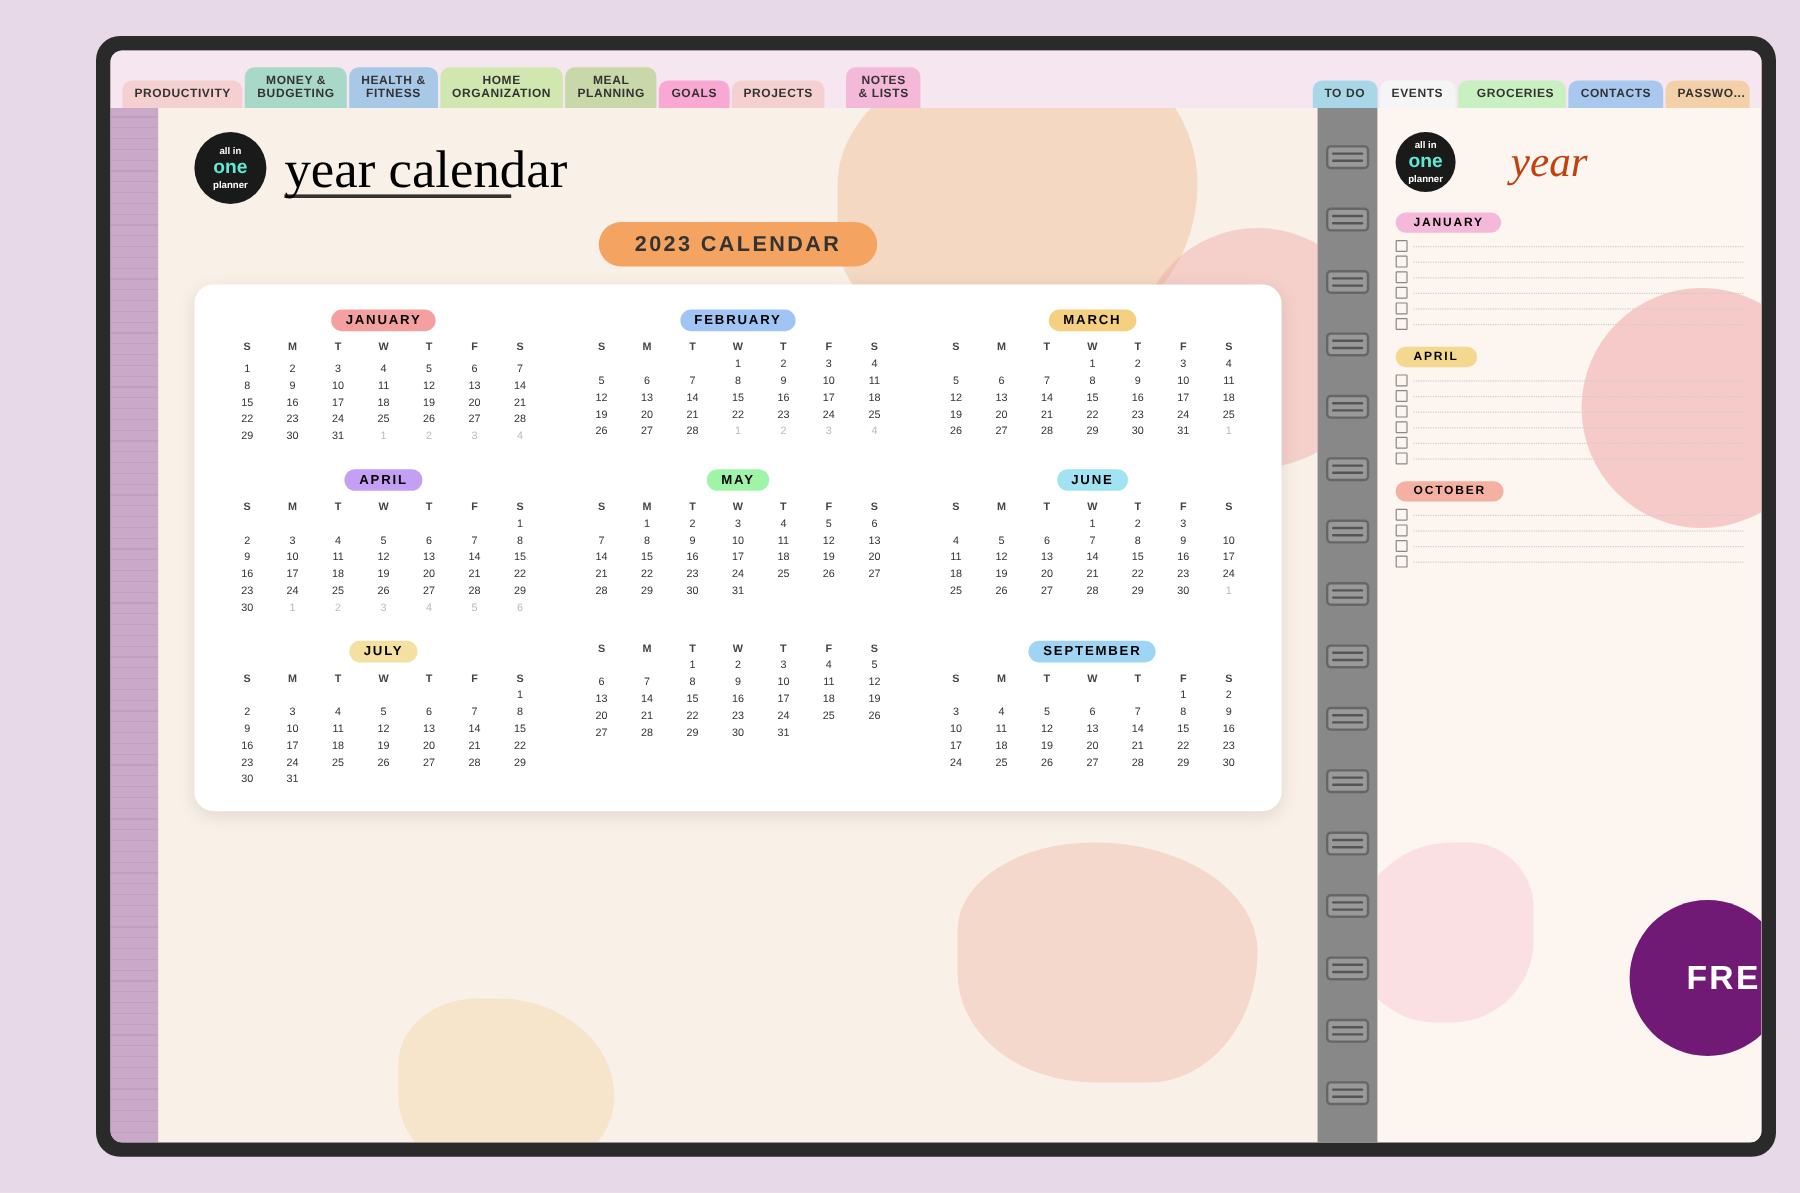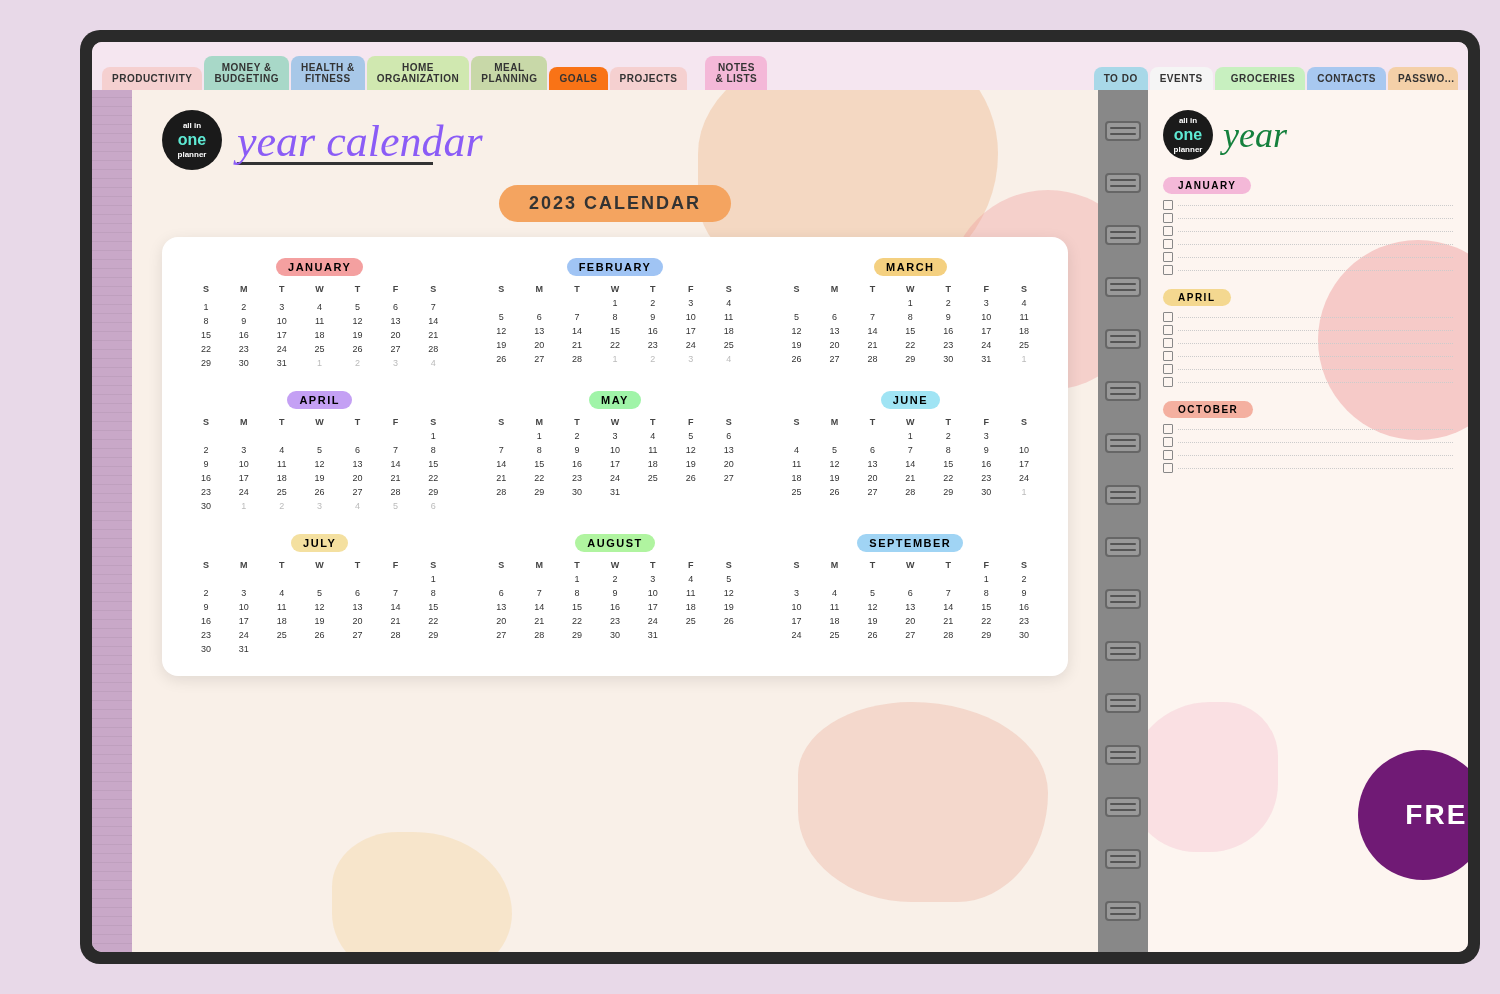--- a/index.html
+++ b/index.html
@@ -111,22 +111,21 @@
     }
 
     .logo-one {
       font-size: 16px;
       color: #5eead4;
     }
 
     .title-text {
       font-size: 44px;
       font-family: 'Georgia', cursive;
-      color: #8b5cf6;
-      font-style: italic;
+      color: #000000;
       font-weight: normal;
     }
 
     .title-underline {
       display: block;
       height: 3px;
       background: #333;
       width: 80%;
       margin-top: -5px;
     }
@@ -283,22 +282,23 @@
       border-radius: 50%;
       display: flex;
       align-items: center;
       justify-content: center;
       flex-shrink: 0;
     }
 
     .right-title {
       font-size: 36px;
       font-family: 'Georgia', cursive;
-      color: #15803d;
+      color: #c2410c;
       font-style: italic;
+      margin-left: 36px;
     }
 
     .checklist-section {
       margin-bottom: 12px;
     }
 
     .checklist-month-label {
       text-align: center;
       border-radius: 10px;
       padding: 3px 15px;
@@ -435,21 +435,21 @@
 
 <div class="tablet-frame">
   <div class="tablet-screen">
 
     <div class="tab-bar">
       <div class="tab-item" style="background:#f5d0d0;">PRODUCTIVITY</div>
       <div class="tab-item" style="background:#a8d8c8;">MONEY &amp;<br>BUDGETING</div>
       <div class="tab-item" style="background:#a8c8e8;">HEALTH &amp;<br>FITNESS</div>
       <div class="tab-item" style="background:#d0e8b0;">HOME<br>ORGANIZATION</div>
       <div class="tab-item" style="background:#c8d8a8;">MEAL<br>PLANNING</div>
-      <div class="tab-item" style="background:#f97316;">GOALS</div>
+      <div class="tab-item" style="background:#f9a8d4;">GOALS</div>
       <div class="tab-item" style="background:#f5d0d0;">PROJECTS</div>
       <div class="tab-item" style="background:#f4b8d8;margin-left:16px;">NOTES<br>&amp; LISTS</div>
       <div style="flex:1;"></div>
       <div class="tab-item" style="background:#a8d8e8;">TO DO</div>
       <div class="tab-item" style="background:#f5f5f5;">EVENTS</div>
       <div class="tab-item" style="background:#c8f0c0;padding-left:16px;">GROCERIES</div>
       <div class="tab-item" style="background:#a8c8f0;">CONTACTS</div>
       <div class="tab-item" style="background:#f4d0a8; overflow:hidden; max-width:70px;">PASSWO...</div>
     </div>
 
@@ -944,21 +944,20 @@
                         <td></td>
                         <td></td>
                         <td></td>
                         <td></td>
                       </tr>
                 </tbody>
                   </table>
               </div>
 
               <div class="month-block month-aug">
-                <div class="month-header-row"><span class="month-name">AUGUST</span></div>
                 <table class="cal-table">
                   <tbody>
                       <tr>
                         <th>S</th>
                         <th>M</th>
                         <th>T</th>
                         <th>W</th>
                         <th>T</th>
                         <th>F</th>
                         <th>S</th>

